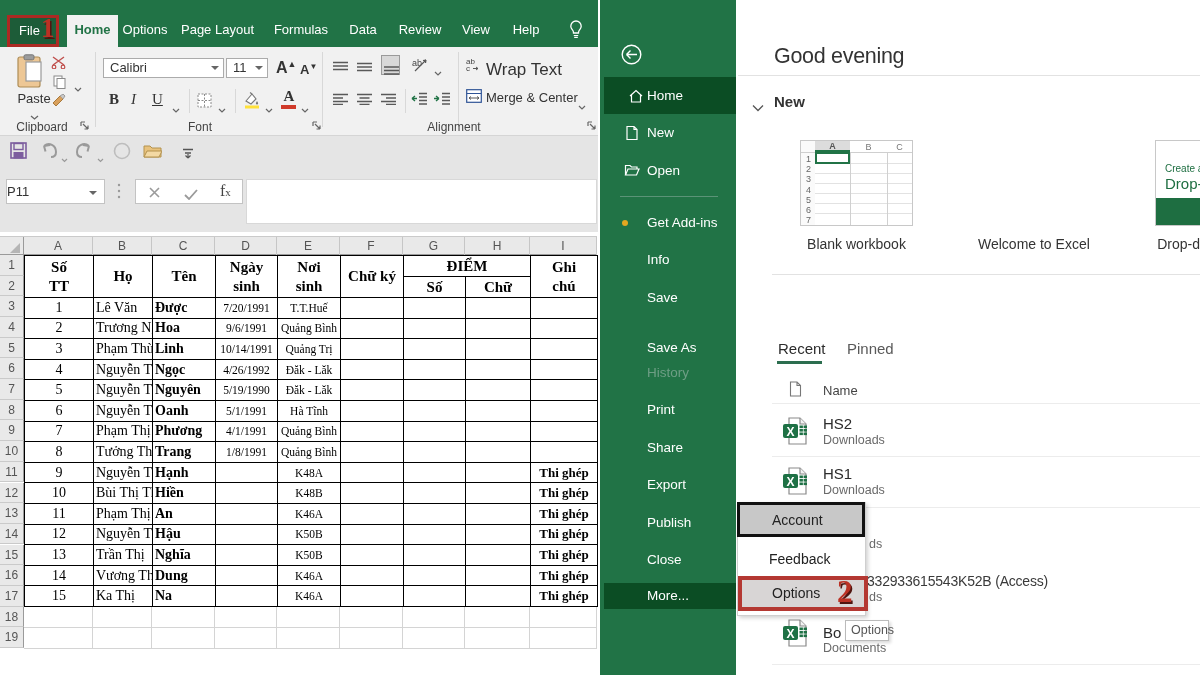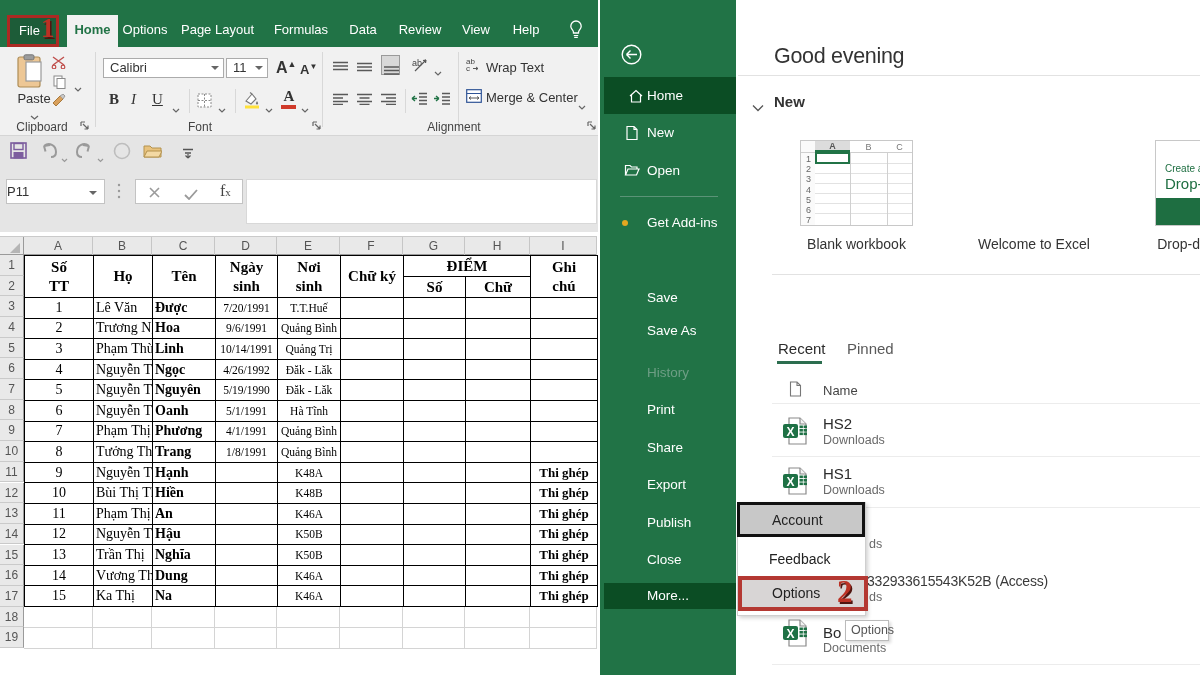--- a/index.html
+++ b/index.html
@@ -212,21 +212,21 @@
       <div class="ricon" style="left:434px; top:44px;"><svg width="16" height="13">
             <path d="M8 1.5 H16 M8 5 H16 M8 8.5 H16 M8 12 H16" stroke="#595959" stroke-width="1.4"></path>
             <path d="M0 6.5 L5 6.5 M5 6.5 l-3 -2.5 M5 6.5 l-3 2.5" stroke="#217346" stroke-width="1.4" fill="none"></path>
           </svg></div>
       <div class="vdiv" style="left:458px;"></div>
       <div class="ricon" style="left:466px; top:10px;"><svg width="15" height="15" viewBox="0 0 15 15">
             <text x="0" y="7" font-size="8" fill="#444">ab</text>
             <text x="0" y="14" font-size="8" fill="#444">c</text>
             <path d="M7 11.5 H12 M12 11.5 l-2 -1.5 M12 11.5 l-2 1.5" stroke="#595959" stroke-width="1" fill="none"></path>
           </svg></div>
-      <div class="ricon" style="left:486px; top:13px; font-size:13px; color:#333;">Wrap Text</div>
+      <div class="ricon" style="left:486px; top:13px; font-size:17px; color:#333;">Wrap Text</div>
       <div class="ricon" style="left:466px; top:42px;"><svg width="16" height="14" viewBox="0 0 16 14">
             <rect x="0.7" y="0.7" width="14.6" height="12.6" fill="#fff" stroke="#2f5496" stroke-width="1.2"></rect>
             <path d="M0.7 4.5 H15.3" stroke="#2f5496"></path>
             <path d="M3 9 H13 M13 9 l-2 -1.5 M13 9 l-2 1.5 M3 9 l2 -1.5 M3 9 l2 1.5" stroke="#595959" stroke-width="1" fill="none"></path>
           </svg></div>
       <div class="ricon" style="left:486px; top:43px; font-size:13px; color:#333;">Merge &amp; Center</div>
       <div class="ricon" style="left:578px; top:49px;"><svg width="8" height="5">
             <path d="M1 1 L4 4 L7 1" stroke="#666" stroke-width="1.2" fill="none"></path>
           </svg></div>
       <div class="grplabel" style="left:404px;">Alignment</div>
@@ -551,24 +551,27 @@
             <path d="M1.5 13 V3.5 H6 L7.5 5 H13 V7" fill="none" stroke="#fff" stroke-width="1.2"></path>
             <path d="M1.5 13 L4 7 H15 L12.5 13 Z" fill="none" stroke="#fff" stroke-width="1.2"></path>
           </svg>
           <span class="txt">Open</span>
         </div>
       <div style="position:absolute; left:20px; top:196px; width:98px; height:1px; background:#5b9377;"></div>
       <div class="sbitem" style="top:203.5px;">
           <span style="position:absolute; left:22px; top:16px; width:6px; height:6px; border-radius:50%; background:#e3a820;"></span>
           <span class="txt">Get Add-ins</span>
         </div>
+      <div class="sbitem" style="top:241px;">
+          <span class="txt">Info</span>
+        </div>
       <div class="sbitem" style="top:278.5px;">
           <span class="txt">Save</span>
         </div>
-      <div class="sbitem" style="top:312px;padding-left:37px;">
+      <div class="sbitem" style="top:329px;padding-left:37px;">
           <span class="txt">Save As</span>
         </div>
       <div class="sbitem dim" style="top:353.5px;">
           <span class="txt">History</span>
         </div>
       <div class="sbitem" style="top:391px;">
           <span class="txt">Print</span>
         </div>
       <div class="sbitem" style="top:428.5px;">
           <span class="txt">Share</span>

